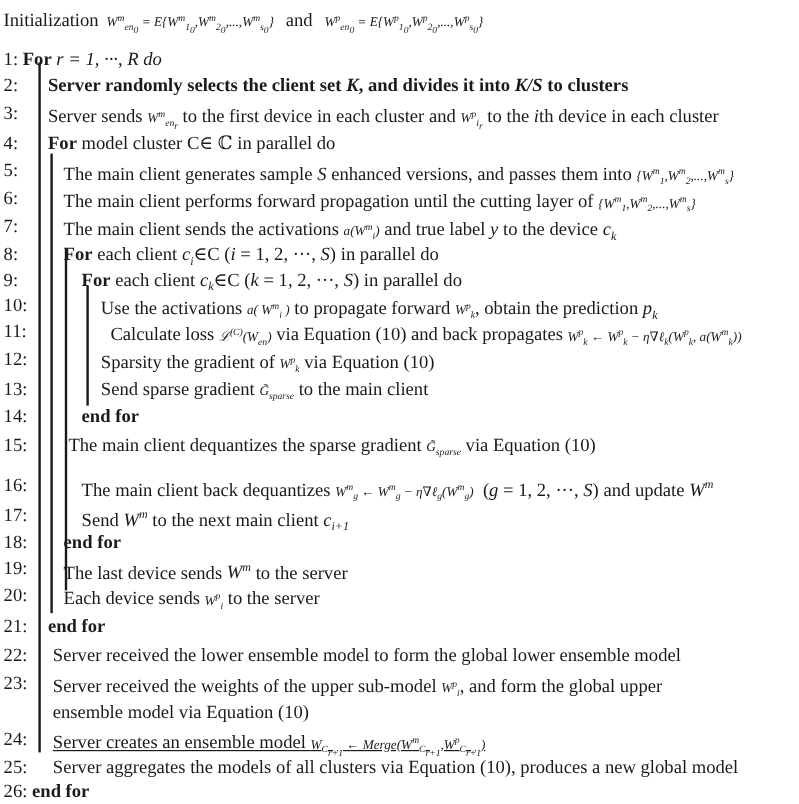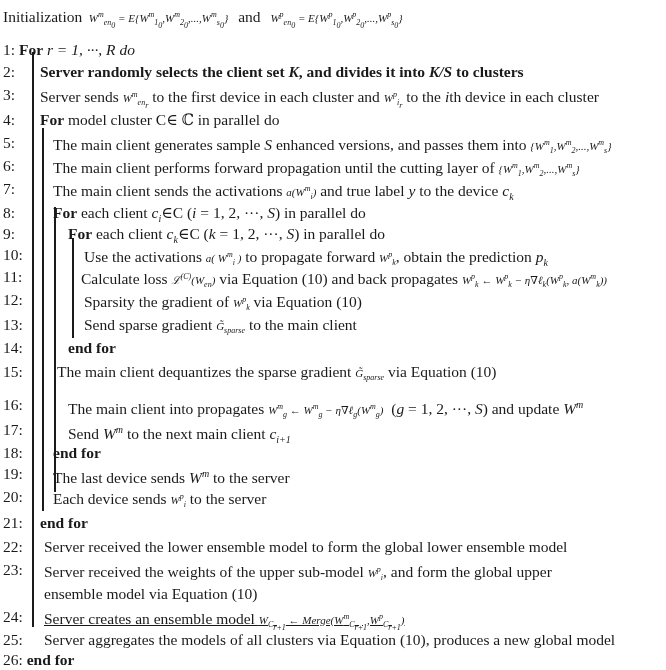--- a/index.html
+++ b/index.html
@@ -80,21 +80,21 @@
   <span class="txt" style="left:68px;"><b>For</b><span> each client </span><i>c</i><sub class="small"><i>k</i></sub><span>∈C (</span><i>k</i><span> = 1, 2, ···, </span><i>S</i><span>) in parallel do</span></span>
 </div>
 
 <div class="line" style="top:245px;">
   <span class="num">10:</span>
   <span class="txt" style="left:84px;"><span>Use the activations </span><span class="math">a( W<sup>m</sup><sub>i</sub> )</span><span> to propagate forward </span><span class="math">W<sup>p</sup><sub>k</sub></span><span>, obtain the prediction </span><i>p</i><sub class="small"><i>k</i></sub></span>
 </div>
 
 <div class="line" style="top:267px;">
   <span class="num">11:</span>
-  <span class="txt" style="left:81px;"><span>Calculate loss </span><span class="math">ℒ<sup>(C)</sup>(W<sub>en</sub>)</span><span> via Equation (10) and back propagates </span><span class="math">W<sup>p</sup><sub>k</sub> ← W<sup>p</sup><sub>k</sub> − η∇ℓ<sub>k</sub>(W<sup>p</sup><sub>k</sub>, a(W<sup>m</sup><sub>k</sub>))</span></span>
+  <span class="txt" style="left:92px;"><span>Calculate loss </span><span class="math">ℒ<sup>(C)</sup>(W<sub>en</sub>)</span><span> via Equation (10) and back propagates </span><span class="math">W<sup>p</sup><sub>k</sub> ← W<sup>p</sup><sub>k</sub> − η∇ℓ<sub>k</sub>(W<sup>p</sup><sub>k</sub>, a(W<sup>m</sup><sub>k</sub>))</span></span>
 </div>
 
 <div class="line" style="top:290px;">
   <span class="num">12:</span>
   <span class="txt" style="left:84px;"><span>Sparsity the gradient of </span><span class="math">W<sup>p</sup><sub>k</sub></span><span> via Equation (10)</span></span>
 </div>
 
 <div class="line" style="top:315px;">
   <span class="num">13:</span>
   <span class="txt" style="left:84px;"><span>Send sparse gradient </span><span class="math">G̃<sub>sparse</sub></span> <span> to the main client</span></span>
@@ -105,21 +105,21 @@
   <span class="txt" style="left:68px;"><b>end for</b></span>
 </div>
 
 <div class="line" style="top:362px;">
   <span class="num">15:</span>
   <span class="txt" style="left:57px;"><span>The main client dequantizes the sparse gradient </span><span class="math">G̃<sub>sparse</sub></span> <span> via Equation (10)</span></span>
 </div>
 
 <div class="line" style="top:395px;">
   <span class="num">16:</span>
-  <span class="txt" style="left:68px;"><span>The main client into propagates </span><span class="math">W<sup>m</sup><sub>g</sub> ← W<sup>m</sup><sub>g</sub> − η∇ℓ<sub>g</sub>(W<sup>m</sup><sub>g</sub>)</span>&nbsp;&nbsp;<span>(</span><i>g</i><span> = 1, 2, ···, </span><i>S</i><span>) and update </span><i>W</i><sup class="small"><i>m</i></sup></span>
+  <span class="txt" style="left:68px;"><span>The main client back dequantizes </span><span class="math">W<sup>m</sup><sub>g</sub> ← W<sup>m</sup><sub>g</sub> − η∇ℓ<sub>g</sub>(W<sup>m</sup><sub>g</sub>)</span>&nbsp;&nbsp;<span>(</span><i>g</i><span> = 1, 2, ···, </span><i>S</i><span>) and update </span><i>W</i><sup class="small"><i>m</i></sup></span>
 </div>
 
 <div class="line" style="top:420px;">
   <span class="num">17:</span>
   <span class="txt" style="left:68px;"><span>Send </span><i>W</i><sup class="small"><i>m</i></sup><span> to the next main client </span><i>c</i><sub class="small"><i>i+1</i></sub></span>
 </div>
 
 <div class="line" style="top:443px;">
   <span class="num">18:</span>
   <span class="txt" style="left:53px;"><b>end for</b></span>

